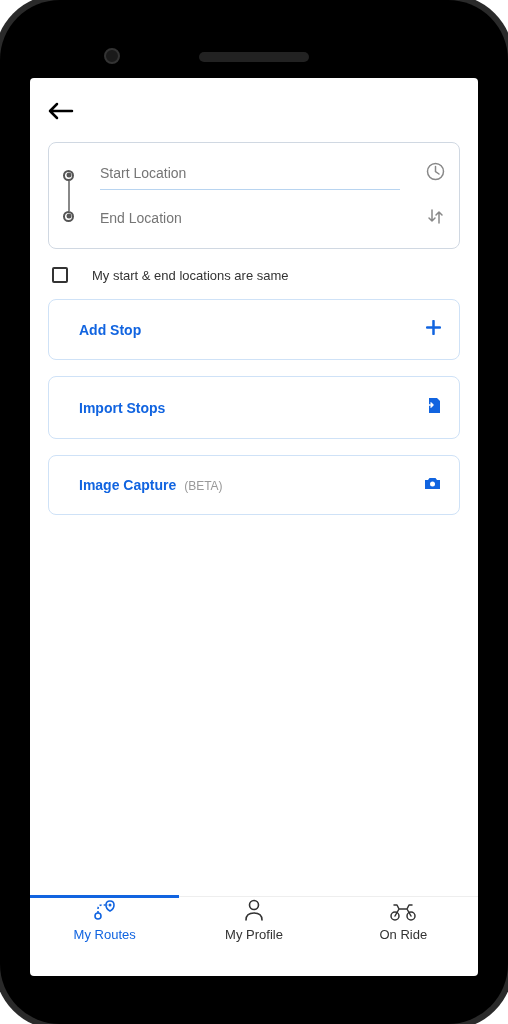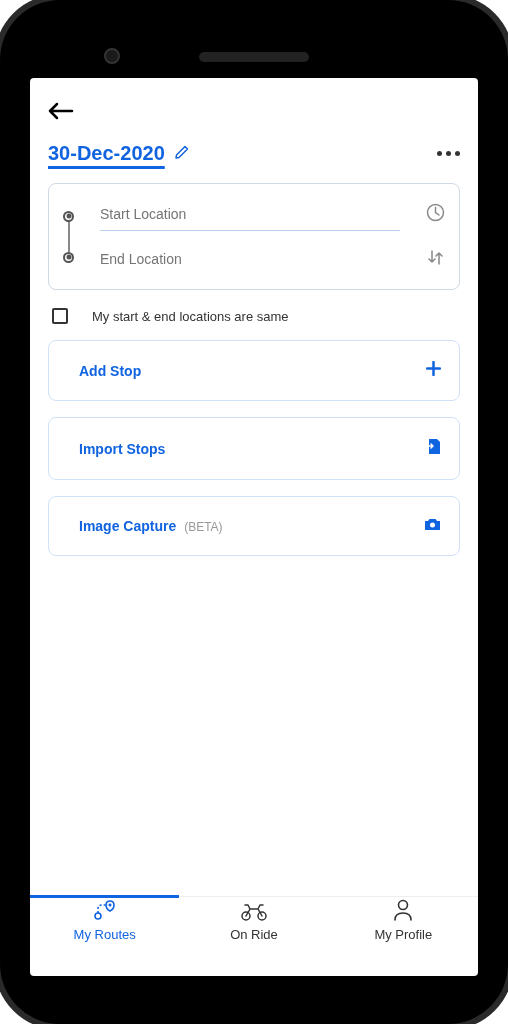--- a/index.html
+++ b/index.html
@@ -260,35 +260,20 @@
     <div class="speaker-grill"></div>
     <div class="screen">
       <div class="app-content">
 
         <div class="back-arrow">
           <svg width="28" height="18" viewBox="0 0 28 18">
             <path d="M9 2 L2 9 L9 16 M2 9 L24 9" stroke="#000" stroke-width="2.5" fill="none" stroke-linecap="round" stroke-linejoin="round"></path>
           </svg>
         </div>
 
-        <div class="date-header">
-          <div class="date-left">
-            <span class="date-text">30-Dec-2020</span>
-            <span class="edit-icon">
-              <svg width="14" height="14" viewBox="0 0 14 14">
-                <path d="M1.5 10 L10 1.5 L12.5 4 L4 12.5 L1 13 Z" fill="none" stroke="#1164e0" stroke-width="1.5" stroke-linejoin="round"></path>
-              </svg>
-            </span>
-          </div>
-          <div class="more-dots">
-            <span></span>
-              <span></span>
-              <span></span>
-          </div>
-        </div>
 
         <div class="location-card">
           <div class="loc-row">
             <div class="loc-connector">
               <div class="loc-dot"></div>
               <div class="loc-line"></div>
               <div class="loc-dot"></div>
             </div>
             <div class="loc-inputs">
               <input class="loc-input" placeholder="Start Location" style="">
@@ -359,34 +344,34 @@
               <circle cx="5" cy="17" r="3" fill="none" stroke="#1164e0" stroke-width="1.6"></circle>
               <path d="M5 14 L5 10 Q5 6 9 6 L15 6" fill="none" stroke="#1164e0" stroke-width="1.6" stroke-dasharray="2 2"></path>
               <path d="M17 2 Q21 2 21 6 Q21 10 17 12 Q13 10 13 6 Q13 2 17 2 Z" fill="none" stroke="#1164e0" stroke-width="1.6"></path>
               <circle cx="17" cy="6" r="1.5" fill="#1164e0"></circle>
             </svg>
           </span>
           <span>My Routes</span>
         </div>
         <div class="tab">
           <span class="tab-icon">
+            <svg width="20" height="22" viewBox="0 0 20 22">
+              <circle cx="10" cy="6" r="4.5" fill="none" stroke="#333" stroke-width="1.6"></circle>
+              <path d="M2 21 Q2 14 10 14 Q18 14 18 21" fill="none" stroke="#333" stroke-width="1.6" stroke-linecap="round"></path>
+            </svg>
+          </span>
+          <span>My Profile</span>
+        </div>
+        <div class="tab">
+          <span class="tab-icon">
             <svg width="28" height="22" viewBox="0 0 28 22">
               <circle cx="6" cy="17" r="4" fill="none" stroke="#333" stroke-width="1.5"></circle>
               <circle cx="22" cy="17" r="4" fill="none" stroke="#333" stroke-width="1.5"></circle>
               <path d="M6 17 L10 10 L18 10 L20 6 L23 6 M10 10 L8 6 L5 6 M18 10 L22 17" fill="none" stroke="#333" stroke-width="1.5" stroke-linecap="round" stroke-linejoin="round"></path>
             </svg>
           </span>
           <span>On Ride</span>
         </div>
-        <div class="tab">
-          <span class="tab-icon">
-            <svg width="20" height="22" viewBox="0 0 20 22">
-              <circle cx="10" cy="6" r="4.5" fill="none" stroke="#333" stroke-width="1.6"></circle>
-              <path d="M2 21 Q2 14 10 14 Q18 14 18 21" fill="none" stroke="#333" stroke-width="1.6" stroke-linecap="round"></path>
-            </svg>
-          </span>
-          <span>My Profile</span>
-        </div>
       </div>
 
     </div>
   </div>
 </div>
 
 </body></html>

